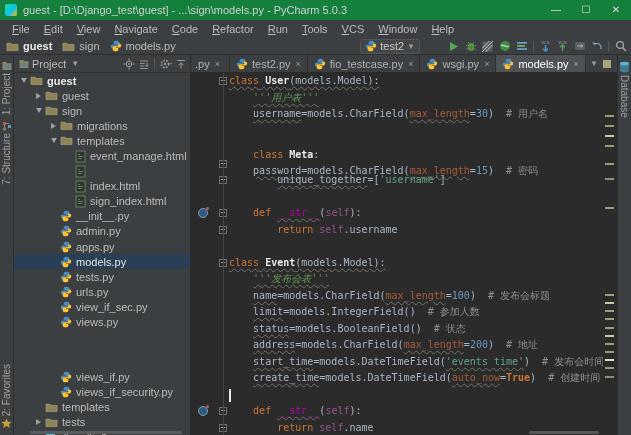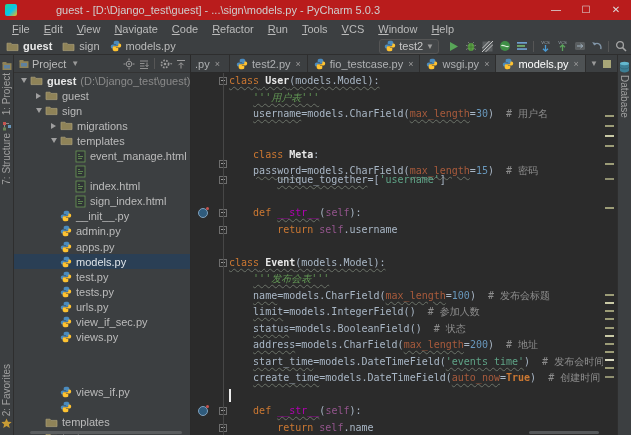--- a/index.html
+++ b/index.html
@@ -1,35 +1,35 @@
 <!DOCTYPE html>
 <html><head>
 <meta charset="utf-8">
 <style>
   html,body{margin:0;padding:0;background:#222;}
   .app{position:relative;width:631px;height:435px;background:#3C3F41;overflow:hidden;
        font-family:"Liberation Sans",sans-serif;-webkit-font-smoothing:antialiased;}
   
-  .titlebar{height:20px;background:#b91c1c;display:flex;align-items:center;padding:0 0 0 5px;color:#CFCFCF;font-size:11px;gap:33px;}
+  .titlebar{height:20px;background:#15803d;display:flex;align-items:center;padding:0 0 0 5px;color:#CFCFCF;font-size:11px;}
   .applogo{width:12px;height:12px;border-radius:2px;margin-right:6px;
            background:linear-gradient(135deg,#21D789 0%,#07C3F2 55%,#FDB60D 100%);}
   .wtitle{flex:1;white-space:nowrap;overflow:hidden;}
   .wbtns{display:flex;height:20px;}
   .wbtn{width:30px;text-align:center;line-height:20px;font-size:10px;color:#DDD;}
   
   .menubar{height:18px;display:flex;align-items:center;padding-left:5px;background:#3C3F41;font-size:11px;color:#BBBBBB;}
   .mi{padding:0 7px;}
   .mi::first-letter{text-decoration:underline;}
   
   .toolbar{height:16px;display:flex;align-items:center;background:#3C3F41;border-bottom:1px solid #2E2E2E;font-size:11px;}
   .crumbs{display:flex;align-items:center;padding-left:6px;flex:1;min-width:0;}
   .crumb{display:flex;align-items:center;margin-right:10px;color:#BBB;}
   .crumb .ico{margin-right:4px;display:inline-flex;}
   .clabel.b{font-weight:bold;color:#E8E8E8;}
-  .tb-right{display:flex;align-items:center;padding-right:2px;}
+  .tb-right{display:flex;align-items:center;padding-right:2px;gap:19px;}
   .runcfg{display:flex;align-items:center;background:#434648;border:1px solid #555;border-radius:3px;
           padding:0 4px;height:13px;margin-right:6px;color:#C7C7C7;}
   .runcfg .ico{margin-right:3px;display:inline-flex;}
   .caret{font-size:8px;color:#9A9A9A;margin-left:3px;}
   .tbtn{display:inline-flex;align-items:center;justify-content:center;width:17px;height:15px;}
   .tsep{width:1px;height:11px;background:#565656;margin:0 3px;}
   .ico{display:inline-flex;align-items:center;}
   
   .main{position:absolute;top:55px;bottom:0;left:0;right:0;display:flex;}
   .stripe{width:13px;background:#3C3F41;display:flex;flex-direction:column;align-items:center;font-size:10px;color:#A0A0A0;}
@@ -342,21 +342,20 @@
           <div class="trow" style="padding-left: 4px;">
             <span class="arrow">
               <span class="tri-d"></span>
             </span>
             <span class="ico">
               <svg width="13" height="11" viewBox="0 0 13 11">
                 <path d="M1 2.2 L5 2.2 L6 3.4 L12 3.4 L12 9.6 L1 9.6 Z" fill="#8F8358" stroke="#AEA27A" stroke-width="0.7"></path>
               </svg>
             </span>
             <span class="lbl b">guest</span>
-            <span class="suffix">(D:\Django_test\guest)</span>
           </div>
           <div class="trow" style="padding-left: 19px;">
             <span class="arrow">
               <span class="tri-r"></span>
             </span>
             <span class="ico">
               <svg width="13" height="11" viewBox="0 0 13 11">
                 <path d="M1 2.2 L5 2.2 L6 3.4 L12 3.4 L12 9.6 L1 9.6 Z" fill="#8F8358" stroke="#AEA27A" stroke-width="0.7"></path>
               </svg>
             </span>
@@ -475,30 +474,20 @@
             <span class="lbl">models.py</span>
           </div>
           <div class="trow" style="padding-left: 34px;">
             <span class="arrow"></span>
             <span class="ico">
               <svg width="12" height="12" viewBox="0 0 12 12">
                 <path d="M6 .8C3.6.8 3.7 1.9 3.7 2.6v1.3h2.4v.5H2.7C1.6 4.4.8 5.2.8 6.5s.7 2.1 1.9 2.1h.9V7.3c0-1 .8-1.6 1.7-1.6h2.6c.8 0 1.4-.6 1.4-1.4V2.6C9.3 1.4 8.4.8 6 .8z" fill="#4B8BBE"></path>
                 <path d="M6 11.2c2.4 0 2.3-1.1 2.3-1.8V8.1H5.9v-.5h3.4c1.1 0 1.9-.8 1.9-2.1s-.7-2.1-1.9-2.1h-.9v1.3c0 1-.8 1.6-1.7 1.6H4.1c-.8 0-1.4.6-1.4 1.4v1.7c0 1.2.9 1.8 3.3 1.8z" fill="#FFC331"></path>
               </svg>
             </span>
-            <span class="lbl">test.py</span>
-          </div>
-          <div class="trow" style="padding-left: 34px;">
-            <span class="arrow"></span>
-            <span class="ico">
-              <svg width="12" height="12" viewBox="0 0 12 12">
-                <path d="M6 .8C3.6.8 3.7 1.9 3.7 2.6v1.3h2.4v.5H2.7C1.6 4.4.8 5.2.8 6.5s.7 2.1 1.9 2.1h.9V7.3c0-1 .8-1.6 1.7-1.6h2.6c.8 0 1.4-.6 1.4-1.4V2.6C9.3 1.4 8.4.8 6 .8z" fill="#4B8BBE"></path>
-                <path d="M6 11.2c2.4 0 2.3-1.1 2.3-1.8V8.1H5.9v-.5h3.4c1.1 0 1.9-.8 1.9-2.1s-.7-2.1-1.9-2.1h-.9v1.3c0 1-.8 1.6-1.7 1.6H4.1c-.8 0-1.4.6-1.4 1.4v1.7c0 1.2.9 1.8 3.3 1.8z" fill="#FFC331"></path>
-              </svg>
-            </span>
             <span class="lbl">tests.py</span>
           </div>
           <div class="trow" style="padding-left: 34px;">
             <span class="arrow"></span>
             <span class="ico">
               <svg width="12" height="12" viewBox="0 0 12 12">
                 <path d="M6 .8C3.6.8 3.7 1.9 3.7 2.6v1.3h2.4v.5H2.7C1.6 4.4.8 5.2.8 6.5s.7 2.1 1.9 2.1h.9V7.3c0-1 .8-1.6 1.7-1.6h2.6c.8 0 1.4-.6 1.4-1.4V2.6C9.3 1.4 8.4.8 6 .8z" fill="#4B8BBE"></path>
                 <path d="M6 11.2c2.4 0 2.3-1.1 2.3-1.8V8.1H5.9v-.5h3.4c1.1 0 1.9-.8 1.9-2.1s-.7-2.1-1.9-2.1h-.9v1.3c0 1-.8 1.6-1.7 1.6H4.1c-.8 0-1.4.6-1.4 1.4v1.7c0 1.2.9 1.8 3.3 1.8z" fill="#FFC331"></path>
               </svg>
             </span>
@@ -535,20 +524,21 @@
             <span class="lbl">views_if.py</span>
           </div>
           <div class="trow" style="padding-left: 34px;">
             <span class="arrow"></span>
             <span class="ico">
               <svg width="12" height="12" viewBox="0 0 12 12">
                 <path d="M6 .8C3.6.8 3.7 1.9 3.7 2.6v1.3h2.4v.5H2.7C1.6 4.4.8 5.2.8 6.5s.7 2.1 1.9 2.1h.9V7.3c0-1 .8-1.6 1.7-1.6h2.6c.8 0 1.4-.6 1.4-1.4V2.6C9.3 1.4 8.4.8 6 .8z" fill="#4B8BBE"></path>
                 <path d="M6 11.2c2.4 0 2.3-1.1 2.3-1.8V8.1H5.9v-.5h3.4c1.1 0 1.9-.8 1.9-2.1s-.7-2.1-1.9-2.1h-.9v1.3c0 1-.8 1.6-1.7 1.6H4.1c-.8 0-1.4.6-1.4 1.4v1.7c0 1.2.9 1.8 3.3 1.8z" fill="#FFC331"></path>
               </svg>
             </span>
+            <span class="lbl">views_if_security.py</span>
           </div>
           <div class="trow" style="padding-left: 19px;">
             <span class="arrow"></span>
             <span class="ico">
               <svg width="13" height="11" viewBox="0 0 13 11">
                 <path d="M1 2.2 L5 2.2 L6 3.4 L12 3.4 L12 9.6 L1 9.6 Z" fill="#8F8358" stroke="#AEA27A" stroke-width="0.7"></path>
               </svg>
             </span>
             <span class="lbl">templates</span>
           </div>

